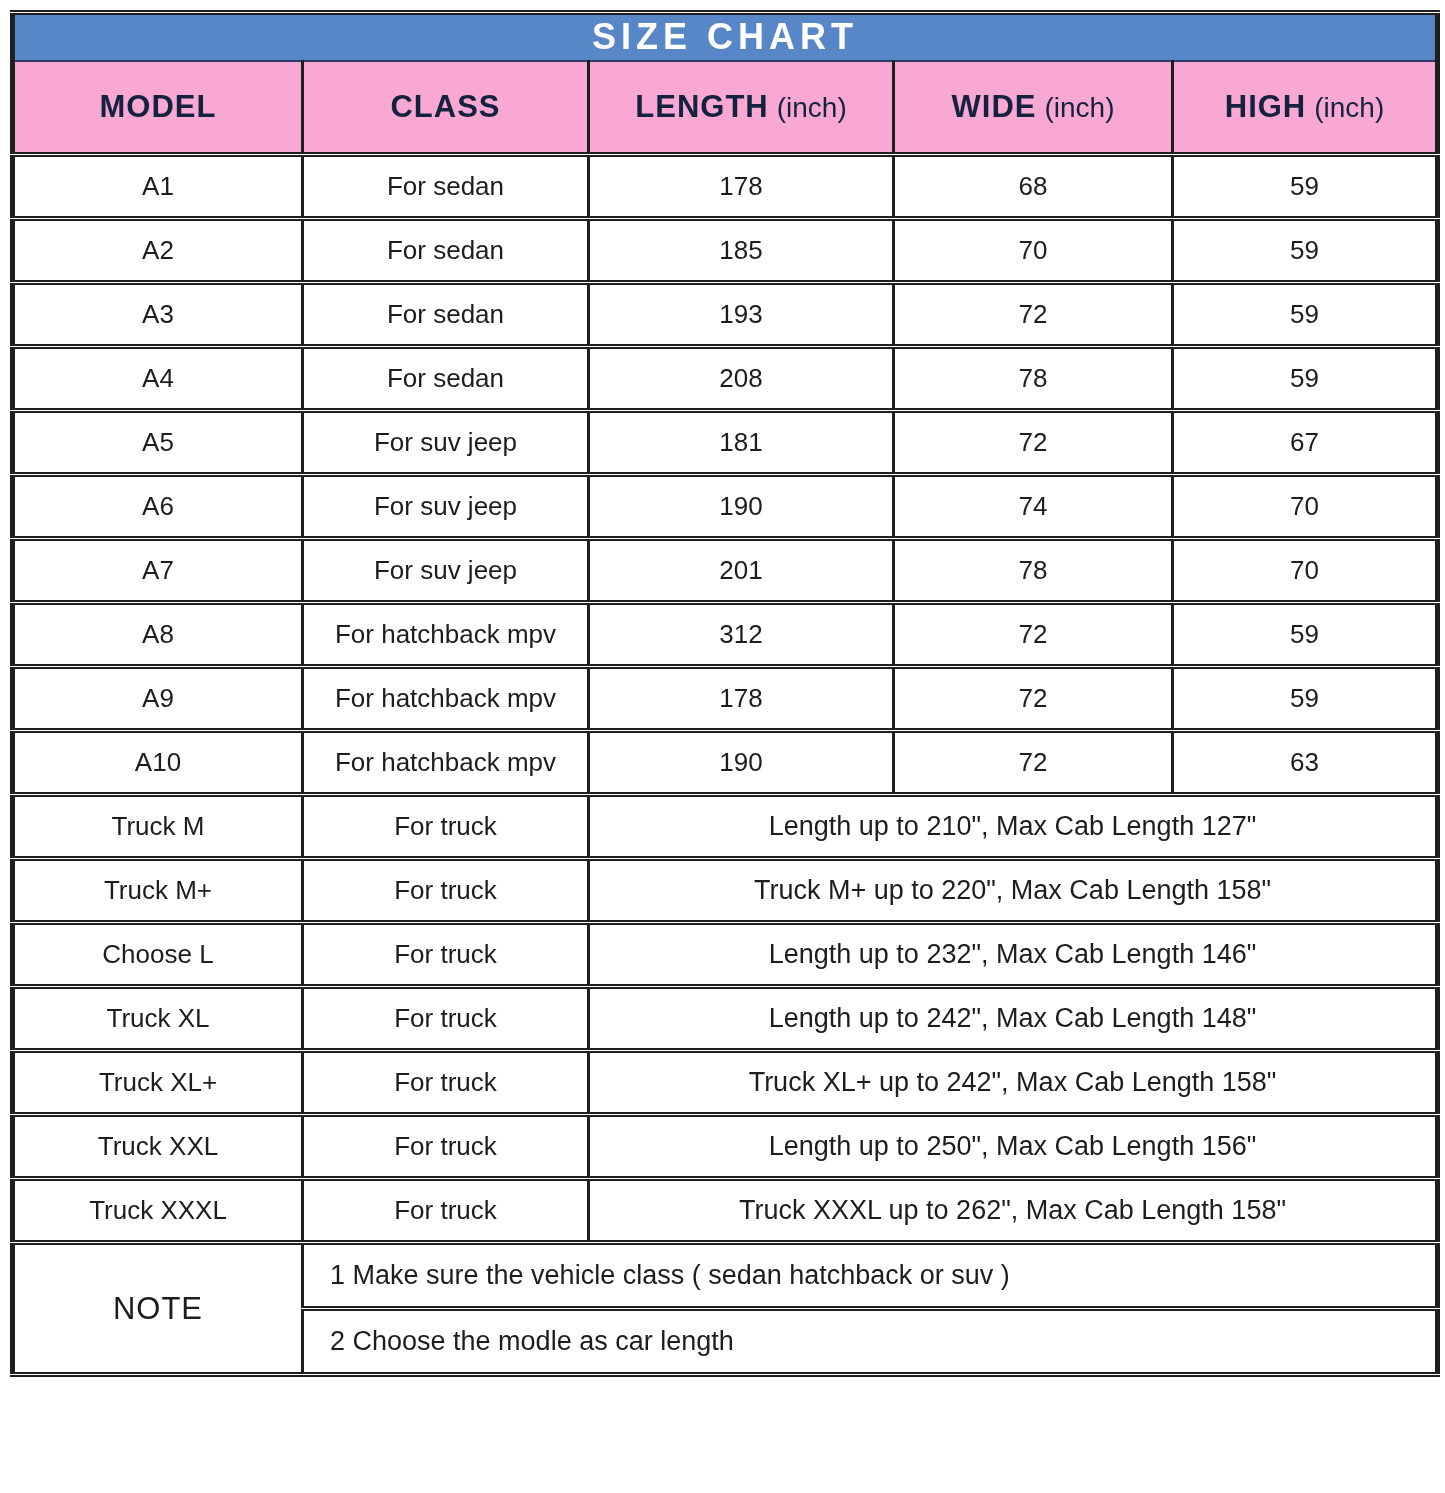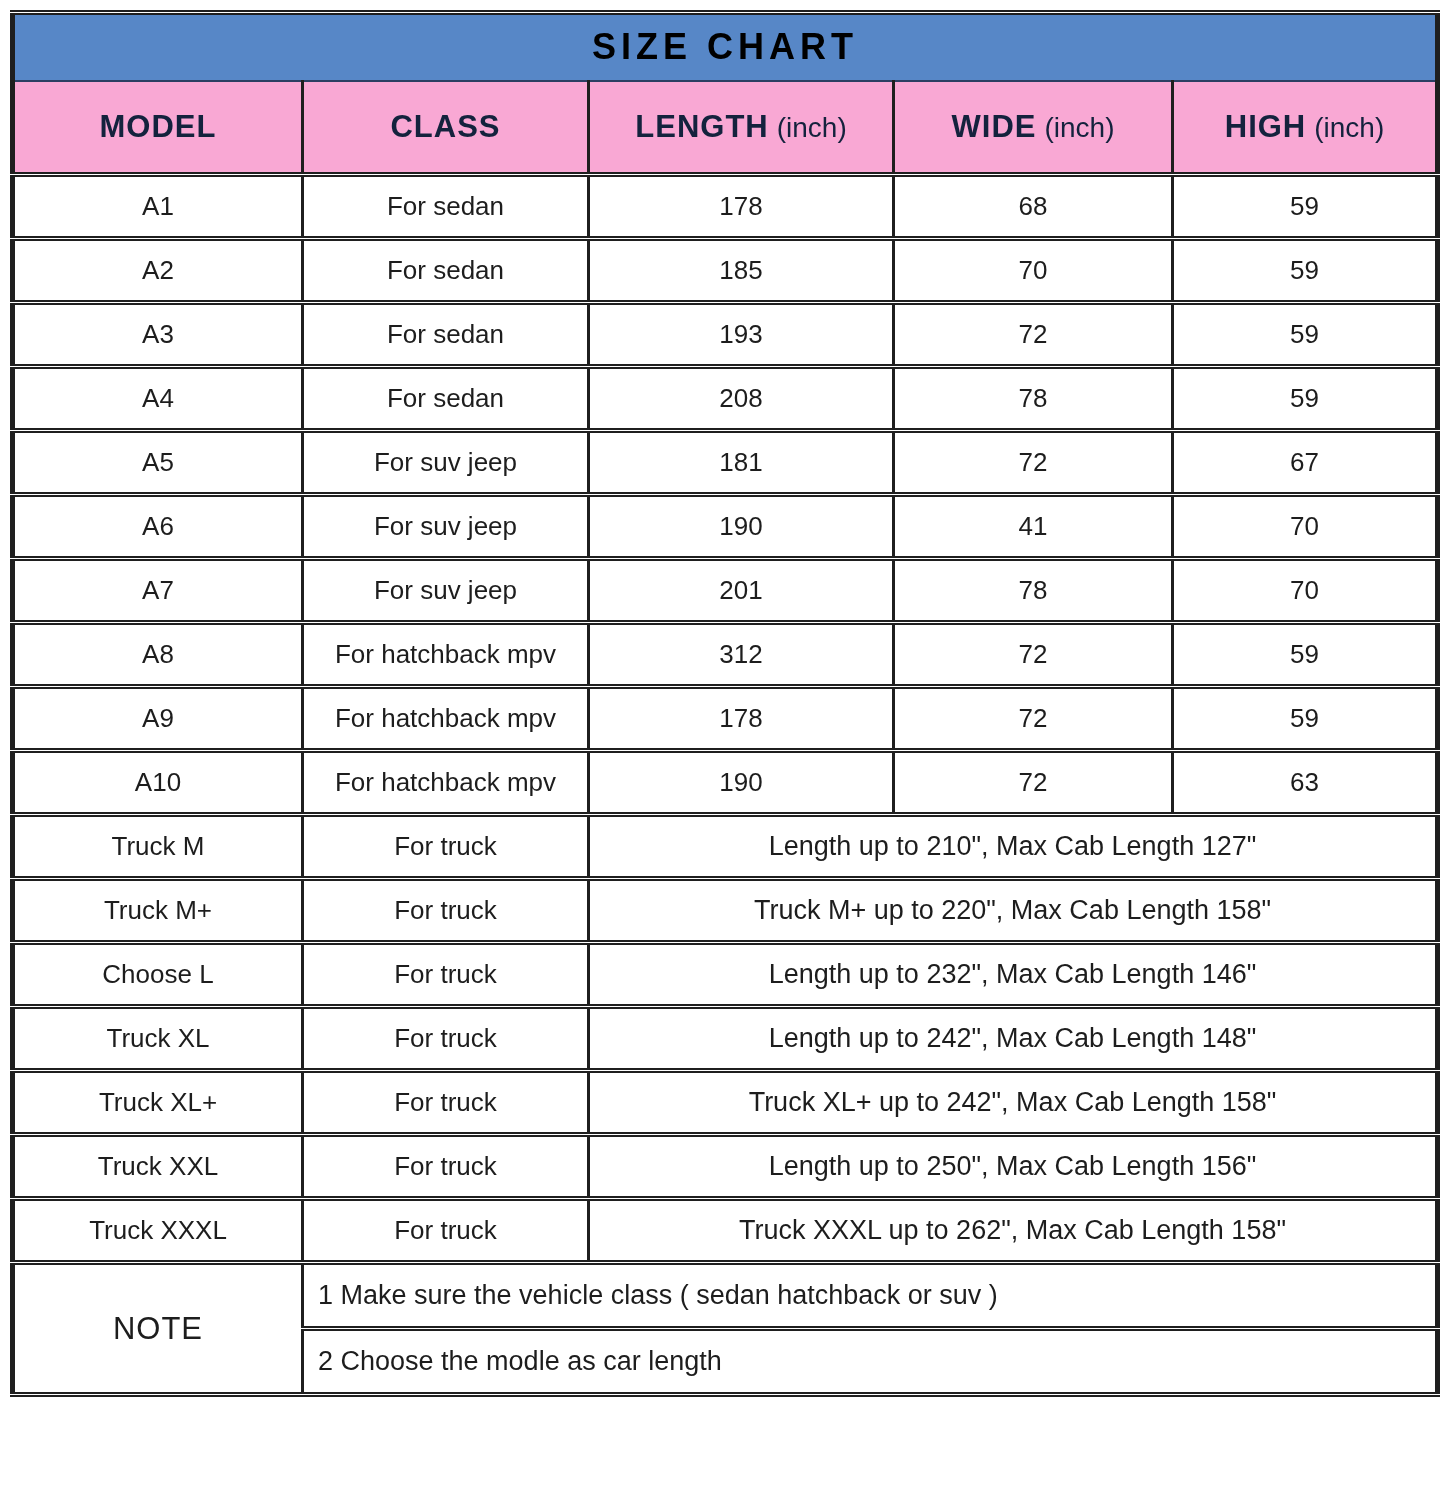--- a/index.html
+++ b/index.html
@@ -29,23 +29,23 @@
     border-bottom: 5px double #1f1f1f;
     text-align: center;
     vertical-align: middle;
     color: #1d1d1d;
     font-size: 26px;
     box-sizing: border-box;
     overflow: hidden;
     white-space: nowrap;
   }
   tr.title-row td {
-    height: 68px;
+    height: 48px;
     background: #5787c7;
-    color: #000000;
+    color: #ffffff;
     font-size: 36px;
     font-weight: bold;
     letter-spacing: 5px;
     border-bottom: 2px solid #2c3f63;
     text-align: center;
   }
   tr.header-row td {
     height: 94px;
     background: #f9a8d4;
     color: #14223d;
@@ -60,21 +60,21 @@
     letter-spacing: 0;
     margin-left: 8px;
   }
   tr.data-row td { height: 64px; text-align: center; }
   tr.truck-row td { height: 64px; text-align: center; }
   td.truck-spec { font-size: 27px; }
   tr.note-row td { height: 66px; }
   td.note-label { font-size: 31px; letter-spacing: 1px; margin-top: 24px; }
   td.note-text {
     text-align: left;
-    padding-left: 14px;
+    padding-left: 26px;
     font-size: 27px;
   }
 </style>
 </head>
 <body>
 
 <div class="page">
 <table class="size-chart">
   <colgroup>
     <col style="width:290px">
@@ -129,21 +129,21 @@
     <td>A5</td>
     <td>For suv jeep</td>
     <td>181</td>
     <td>72</td>
     <td>67</td>
   </tr>
   <tr class="data-row">
     <td>A6</td>
     <td>For suv jeep</td>
     <td>190</td>
-    <td>41</td>
+    <td>74</td>
     <td>70</td>
   </tr>
   <tr class="data-row">
     <td>A7</td>
     <td>For suv jeep</td>
     <td>201</td>
     <td>78</td>
     <td>70</td>
   </tr>
   <tr class="data-row">

